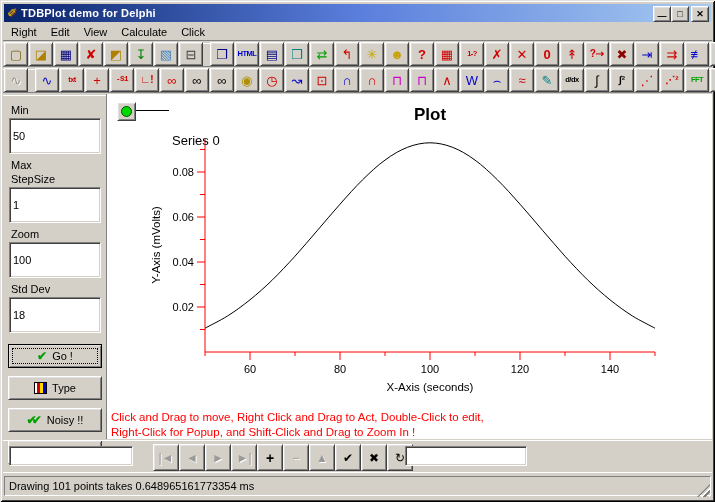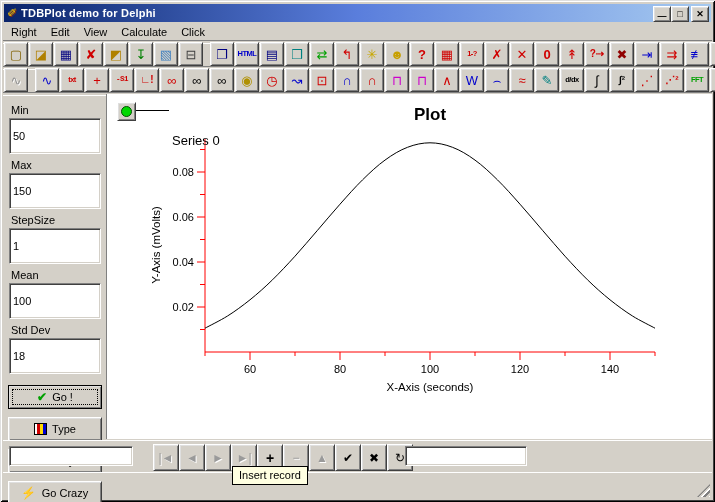--- a/index.html
+++ b/index.html
@@ -282,24 +282,23 @@
       </div>
       <div class="tbtn raised"></div>
     </div>
   <div class="hsep" style="top:92px"></div>
 
   <div id="sidepanel">
     <div id="form-fields">
         <div class="field-label">Min</div>
         <input class="field-input sunken" value="50" style="">
         <div class="field-label">Max</div>
-        <input class="field-input sunken" value="150" style="">
         <div class="field-label">StepSize</div>
         <input class="field-input sunken" value="1" style="">
-        <div class="field-label">Mean</div>
+        <div class="field-label">Zoom</div>
         <input class="field-input sunken" value="100" style="">
         <div class="field-label">Std Dev</div>
         <input class="field-input sunken" value="18" style="">
       </div>
     <div id="form-buttons">
         <button class="form-btn raised default">
           <span class="fbicon icon-check">✔</span>
           <span>Go !</span>
         </button>
         <button class="form-btn raised">
@@ -354,20 +353,22 @@
         <line x1="93" y1="190.5" x2="98" y2="190.5" stroke="#ff0000"></line>
         <line x1="93" y1="145.5" x2="98" y2="145.5" stroke="#ff0000"></line>
         <line x1="93" y1="100.49999999999997" x2="98" y2="100.49999999999997" stroke="#ff0000"></line>
         <line x1="93" y1="55.5" x2="98" y2="55.5" stroke="#ff0000"></line>
         <text x="323" y="26" text-anchor="middle" font-size="17" font-weight="bold" fill="#000" font-family="Liberation Sans, sans-serif">Plot</text>
         <text x="323" y="297" text-anchor="middle" font-size="11.5" fill="#000" font-family="Liberation Sans, sans-serif">X-Axis (seconds)</text>
         <text x="53" y="151" text-anchor="middle" font-size="11.5" fill="#000" font-family="Liberation Sans, sans-serif" transform="rotate(-90 53 151)">Y-Axis (mVolts)</text>
         <path d="M98.0,234.2C101.8,232.1 113.0,226.7 120.5,222.0C128.0,217.3 135.5,211.8 143.0,205.8C150.5,199.8 158.0,193.1 165.5,185.8C173.0,178.5 180.5,170.4 188.0,162.2C195.5,153.9 203.0,144.9 210.5,136.3C218.0,127.6 225.5,118.6 233.0,110.2C240.5,101.8 248.0,93.2 255.5,85.9C263.0,78.5 270.5,71.5 278.0,66.1C285.5,60.6 293.0,56.1 300.5,53.3C308.0,50.4 315.5,48.8 323.0,48.8C330.5,48.8 338.0,50.4 345.5,53.3C353.0,56.1 360.5,60.6 368.0,66.1C375.5,71.5 383.0,78.5 390.5,85.9C398.0,93.2 405.5,101.8 413.0,110.2C420.5,118.6 428.0,127.6 435.5,136.3C443.0,144.9 450.5,153.9 458.0,162.2C465.5,170.4 473.0,178.5 480.5,185.8C488.0,193.1 495.5,199.8 503.0,205.8C510.5,211.8 518.0,217.3 525.5,222.0C533.0,226.7 544.3,232.1 548.0,234.2" fill="none" stroke="#000000" stroke-width="1"></path>
       </svg>
     <div id="instructions">
+      <div>Click and Drag to move, Right Click and Drag to Act, Double-Click to edit,</div>
+      <div>Right-Click for Popup, and Shift-Click and Drag to Zoom In !</div>
     </div>
   </div>
 
   <div id="navbar">
     <input id="nav-edit-left" class="nav-edit sunken" value="" style="">
     <div id="nav-buttons">
         <div class="nav-btn raised disabled">
           <span>|◄</span>
         </div>
         <div class="nav-btn raised disabled">
@@ -395,18 +396,20 @@
           <span>✖</span>
         </div>
         <div class="nav-btn raised">
           <span>↻</span>
         </div>
       </div>
     <input id="nav-edit-right" class="nav-edit sunken" value="" style="">
   </div>
 
   <div id="statusbar">
+    <div id="status-panel">
+      <span>Drawing 101 points takes 0.648965161773354 ms</span>
+    </div>
     <div id="grip"></div>
   </div>
 
-  <div id="tooltip">Insert record</div>
 
 </div>
 
 </body></html>

